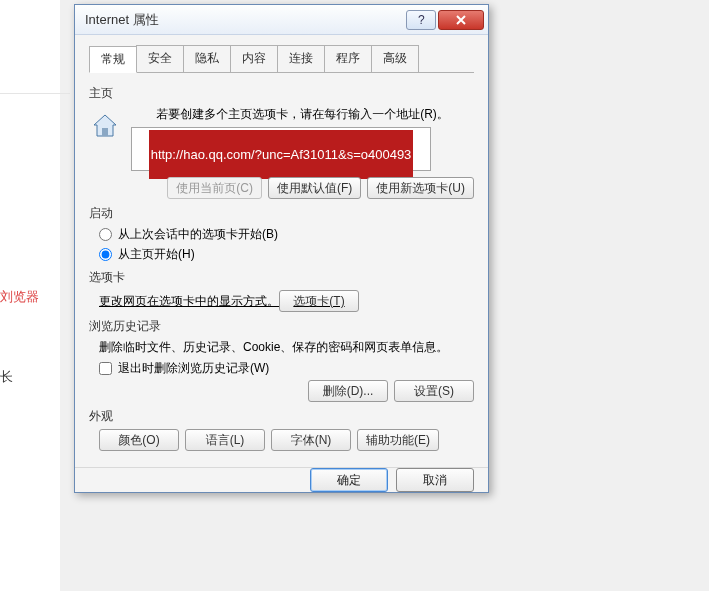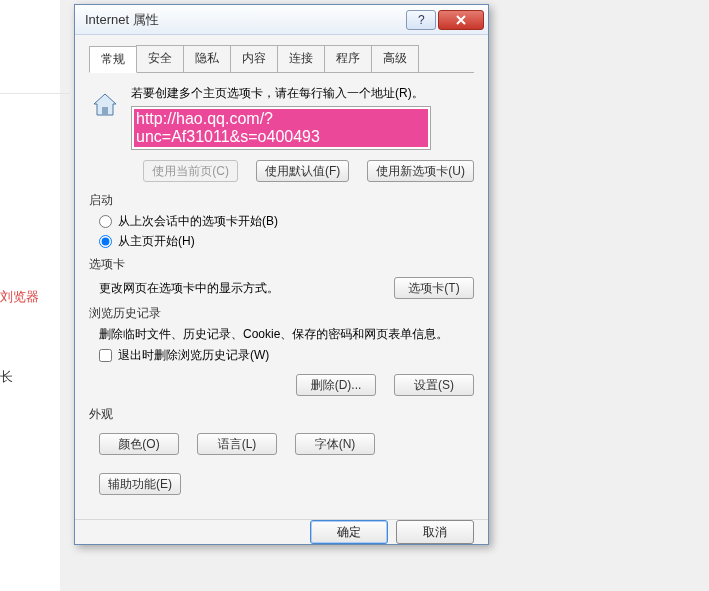--- a/index.html
+++ b/index.html
@@ -18,34 +18,34 @@
 
     .dialog-body { padding: 10px 14px 14px; background: #f4f4f4; }
     .tabstrip { display: flex; border-bottom: 1px solid #b1b1b1; margin-bottom: 12px; }
     .tab { padding: 4px 11px; border: 1px solid #b1b1b1; border-bottom: none; background: #f4f4f4; margin-right: -1px; color: #333; cursor: pointer; }
     .tab.active { background: #fff; position: relative; top: 1px; border-bottom: 1px solid #fff; }
 
     .section-label { color: #333; margin: 6px 0 4px; }
     .home-row { display: flex; gap: 10px; margin-bottom: 6px; }
     .home-icon { width: 32px; height: 32px; margin-top: 4px; }
     .home-icon svg { width: 32px; height: 32px; }
-    .home-content { flex: 1; }
+    .home-content { flex: 1; text-align: center; }
     .home-desc { margin-bottom: 4px; }
     .home-textarea { width: 300px; height: 44px; border: 1px solid #a5a5a5; background: #fff; padding: 2px; }
-    .home-url { display: inline-block; background: #ec4899; color: #fff; padding: 1px 2px; font-size: 16px; }
+    .home-url { display: inline-block; background: #b91c1c; color: #fff; padding: 17px 2px; font-size: 13px; }
 
-    .btnrow { display: flex; gap: 18px; margin: 10px 0; justify-content: flex-end; flex-wrap: wrap; }
+    .btnrow { display: flex; gap: 6px; margin: 2px 0; justify-content: flex-end; flex-wrap: wrap; }
     .btnrow.indent { padding-left: 48px; }
     button.btn { height: 22px; padding: 0 8px; background: linear-gradient(#fefefe,#e7e7e7); border: 1px solid #9a9a9a; border-radius: 3px; color: #333; cursor: pointer; min-width: 80px; }
     button.btn:disabled { color: #999; border-color: #c2c2c2; background: #f2f2f2; cursor: default; }
 
     .radio-row, .cb-row { display: flex; align-items: center; gap: 6px; margin: 3px 0 3px 10px; }
     input[type=radio], input[type=checkbox] { width: 13px; height: 13px; }
 
-    .tabcard-row { display: flex; align-items: center; justify-content: space-between; margin: 4px 0 6px 10px; }
+    .tabcard-row { display: flex; align-items: center; justify-content: flex-start; margin: 4px 0 6px 10px; text-decoration: underline; }
 
     .footer { display: flex; gap: 8px; justify-content: flex-end; padding: 0 14px; border-top: 1px solid #d9d9d9; background: #f4f4f4; }
     button.footer-btn { height: 24px; min-width: 78px; background: linear-gradient(#fdfdfd,#e8e8e8); border: 1px solid #8a8a8a; border-radius: 3px; color: #222; cursor: pointer; }
     button.footer-btn.primary { border-color: #4688d6; box-shadow: 0 0 0 1px #a8cdf5 inset; }
     button.footer-btn:disabled { color: #9a9a9a; border-color: #c2c2c2; }
   </style>
 </head>
 <body>
 
 <div class="bg-left"></div>
@@ -72,20 +72,21 @@
     <div class="tabstrip">
       <div class="tab active">常规</div>
       <div class="tab">安全</div>
       <div class="tab">隐私</div>
       <div class="tab">内容</div>
       <div class="tab">连接</div>
       <div class="tab">程序</div>
       <div class="tab">高级</div>
     </div>
 
+    <div class="section-label">主页</div>
     <div class="home-row">
       <div class="home-icon">
         <svg viewBox="0 0 32 32">
           <polygon points="16,5 27,15 24,15 24,26 8,26 8,15 5,15" fill="#dce9f7" stroke="#4a78a5" stroke-width="1"></polygon>
           <rect x="13" y="18" width="6" height="8" fill="#8aa7c4"></rect>
         </svg>
       </div>
       <div class="home-content">
         <div class="home-desc">若要创建多个主页选项卡，请在每行输入一个地址(R)。</div>
         <div class="home-textarea">

